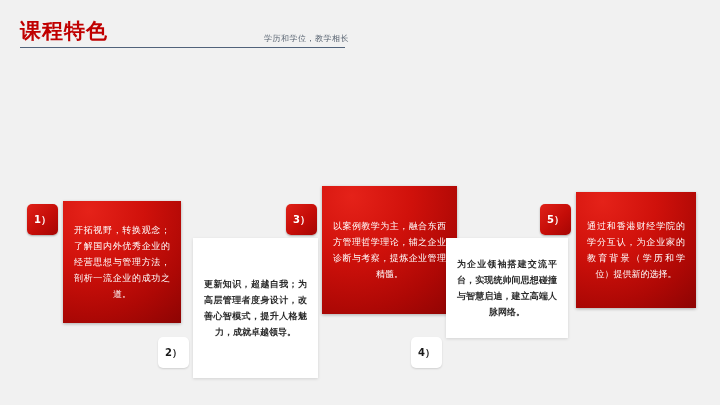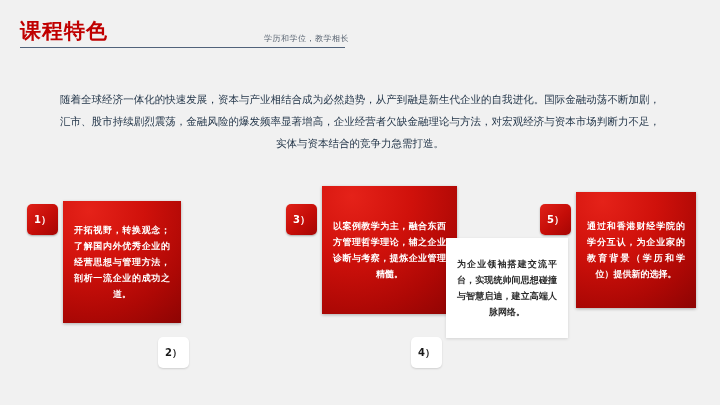--- a/index.html
+++ b/index.html
@@ -80,21 +80,21 @@
     text-align: justify;
     text-align-last: center;
     width: 100%;
   }
   .feature-box.red {
     background: radial-gradient(circle at 22% 8%, #e52219 0%, #d0110b 38%, #ae0805 72%, #8d0403 100%);
     box-shadow: 0 1px 3px rgba(0,0,0,0.28);
   }
   .feature-box.red .box-text {
     color: #ffffff;
-    font-weight: bold;
+    font-weight: normal;
   }
   .feature-box.white {
     background: #ffffff;
     box-shadow: 0 1px 3px rgba(0,0,0,0.13);
   }
   .feature-box.white .box-text {
     color: #2b2b2b;
     font-weight: bold;
   }
 
@@ -138,26 +138,28 @@
 <body>
 
 <div id="slide">
 
   <div id="slide-title">课程特色</div>
 
   <div id="slide-subtitle">学历和学位，教学相长</div>
 
   <div id="title-rule"></div>
 
-  <div id="body-paragraph">随着全球经济一体化的快速发展，资本与产业相结合成为必然趋势，从产到融是新生代企业的自我进化。国际金融动荡不断加剧，汇市、股市持续剧烈震荡，金融风险的爆发频率显著增高，企业经营者欠缺金融理论与方法，对宏观经济与资本市场判断力不足，实体与资本结合的竞争力急需打造。</div>
 
   <div id="box-1" class="feature-box red">
     <div class="box-text">开拓视野，转换观念；了解国内外优秀企业的经营思想与管理方法，剖析一流企业的成功之道。</div>
   </div>
 
+  <div id="box-2" class="feature-box white">
+    <div class="box-text">更新知识，超越自我；为高层管理者度身设计，改善心智模式，提升人格魅力，成就卓越领导。</div>
+  </div>
 
   <div id="box-3" class="feature-box red">
     <div class="box-text">以案例教学为主，融合东西方管理哲学理论，辅之企业诊断与考察，提炼企业管理精髓。</div>
   </div>
 
   <div id="box-4" class="feature-box white">
     <div class="box-text">为企业领袖搭建交流平台，实现统帅间思想碰撞与智慧启迪，建立高端人脉网络。</div>
   </div>
 
   <div id="box-5" class="feature-box red">

